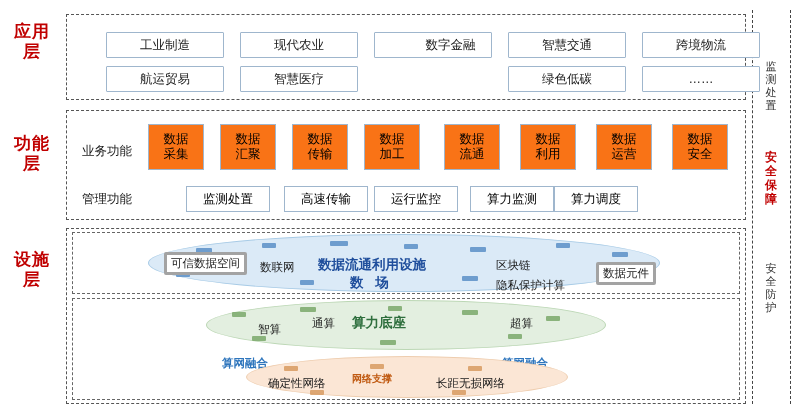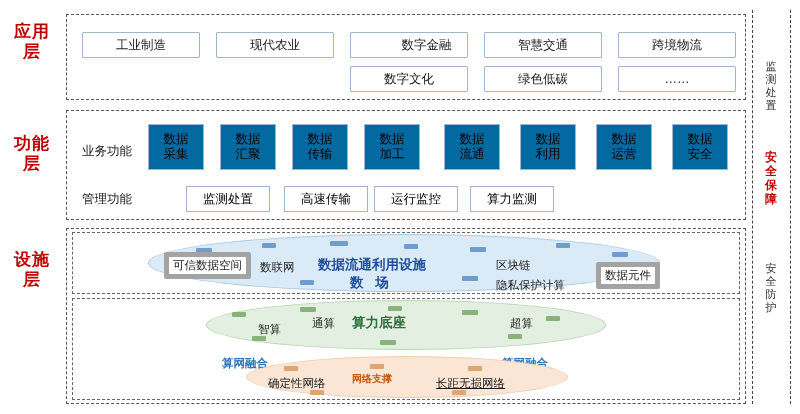--- a/index.html
+++ b/index.html
@@ -76,36 +76,37 @@
     position:absolute;
     border:1px solid #9fb6cd;
     background:#ffffff;
     color:#1a1a1a;
     font-size:12.5px;
     display:flex;
     align-items:center;
     justify-content:center;
     box-sizing:border-box;
     border-radius:1px;
+    margin-left:24px;
   }
   .app-cell{height:26px;width:118px;}
 
   
   .fn-label{
     position:absolute;
     font-size:12.5px;
     color:#1a1a1a;
     width:62px;
     text-align:left;
   }
   .biz-cell{
     position:absolute;
     width:56px;height:46px;
     border:1px solid #9fb6cd;
-    background:#0369a1;
+    background:#f97316;
     font-size:12.5px;
     line-height:15px;
     display:flex;
     align-items:center;
     justify-content:center;
     text-align:center;
     box-sizing:border-box;
   }
   .mg-cell{
     position:absolute;
@@ -149,21 +150,21 @@
   }
   .dash-g{background:#7aa86a;}
   .dash-o{background:#d79a60;}
 
   
   .chip{
     position:absolute;
     font-size:11.5px;
     color:#1a1a1a;
     background:#ffffff;
-    border:5px solid #a3a3a3;
+    border:3px solid #a3a3a3;
     padding:1px 4px;
     border-radius:2px;
     white-space:nowrap;
     box-sizing:border-box;
   }
   .chip-plain{
     position:absolute;
     font-size:11.5px;
     color:#1a1a1a;
     background:transparent;
@@ -231,21 +232,22 @@
   <div class="right-label rl-protect">安全防护</div>
 
   <div class="layer layer-app"></div>
 
   <div class="cell app-cell" style="left:82px;top:32px;">工业制造</div>
   <div class="cell app-cell" style="left:216px;top:32px;">现代农业</div>
   <div class="cell app-cell" style="left:350px;top:32px;padding-left:35px;">数字金融</div>
   <div class="cell app-cell" style="left:484px;top:32px;">智慧交通</div>
   <div class="cell app-cell" style="left:618px;top:32px;">跨境物流</div>
 
-  <div class="cell app-cell" style="left:350px;top:66px;">数字文化</div>
+  <div class="cell app-cell" style="left:82px;top:66px;">航运贸易</div>
+  <div class="cell app-cell" style="left:216px;top:66px;">智慧医疗</div>
   <div class="cell app-cell" style="left:484px;top:66px;">绿色低碳</div>
   <div class="cell app-cell" style="left:618px;top:66px;">……</div>
 
   <div class="layer layer-fun"></div>
 
   <div class="fn-label" style="left:82px;top:143px;">业务功能</div>
   <div class="fn-label" style="left:82px;top:191px;">管理功能</div>
 
   <div class="biz-cell" style="left:148px;top:124px;">
       <span>数据<br>采集</span>
@@ -269,20 +271,21 @@
       <span>数据<br>运营</span>
     </div>
   <div class="biz-cell" style="left:672px;top:124px;">
       <span>数据<br>安全</span>
     </div>
 
   <div class="mg-cell" style="left:186px;top:186px;">监测处置</div>
   <div class="mg-cell" style="left:284px;top:186px;">高速传输</div>
   <div class="mg-cell" style="left:374px;top:186px;">运行监控</div>
   <div class="mg-cell" style="left:464px;top:186px;margin-left:6px;">算力监测</div>
+  <div class="mg-cell" style="left:554px;top:186px;">算力调度</div>
 
   <div class="layer layer-inf"></div>
   <div class="sub-box sub-data"></div>
   <div class="sub-box sub-compute"></div>
 
   <div class="ellipse el-data"></div>
   <div class="dash" style="left:196px;top:248px;width:16px;"></div>
   <div class="dash" style="left:262px;top:243px;width:14px;"></div>
   <div class="dash" style="left:330px;top:241px;width:18px;"></div>
   <div class="dash" style="left:404px;top:244px;width:14px;"></div>
@@ -322,15 +325,15 @@
 
   <div class="ellipse el-network"></div>
   <div class="dash dash-o" style="left:284px;top:366px;width:14px;"></div>
   <div class="dash dash-o" style="left:370px;top:364px;width:14px;"></div>
   <div class="dash dash-o" style="left:468px;top:366px;width:14px;"></div>
   <div class="dash dash-o" style="left:310px;top:390px;width:14px;"></div>
   <div class="dash dash-o" style="left:452px;top:390px;width:14px;"></div>
 
   <div class="chip-plain" style="left:268px;top:376px;">确定性网络</div>
   <div class="title-orange" style="left:352px;top:372px;">网络支撑</div>
-  <div class="chip-plain" style="left:436px;top:376px;text-decoration:underline;">长距无损网络</div>
+  <div class="chip-plain" style="left:436px;top:376px;">长距无损网络</div>
 
 </div>
 
 </body></html>

